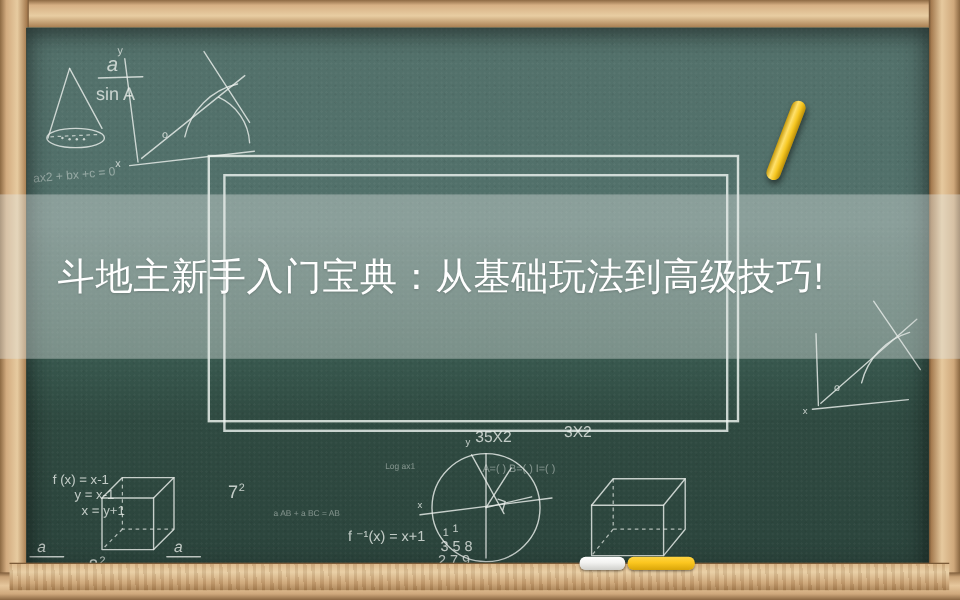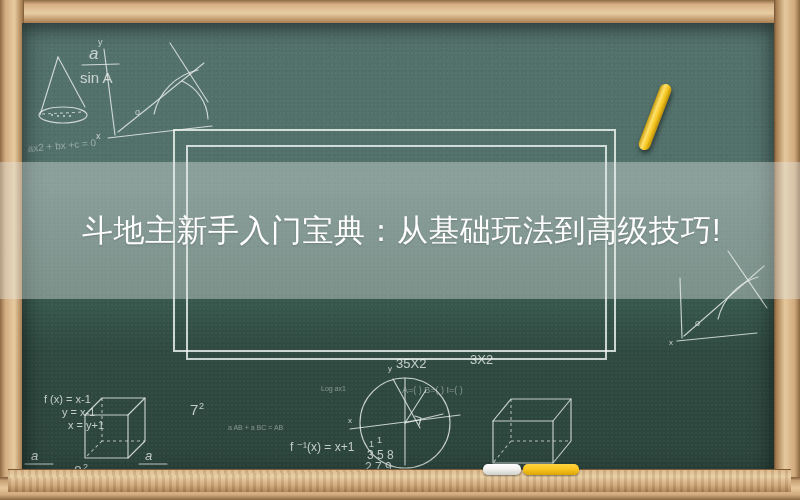--- a/index.html
+++ b/index.html
@@ -98,21 +98,21 @@
 
   
   .band{
     position:absolute;left:0;right:0;top:162px;height:137px;
     background:rgba(225,231,228,.40);
     pointer-events:none;
   }
   .title{
     position:absolute;left:0;right:0;top:162px;height:137px;
     display:flex;align-items:center;
-    padding-left:82px;
+    padding-left:48px;
     box-sizing:border-box;
     color:#ffffff;
     font-size:31px;
     letter-spacing:.5px;
     white-space:nowrap;
     text-shadow:0 1px 2px rgba(0,0,0,.18);
   }
 
   
   .chalk-stick{position:absolute;border-radius:5px;}

